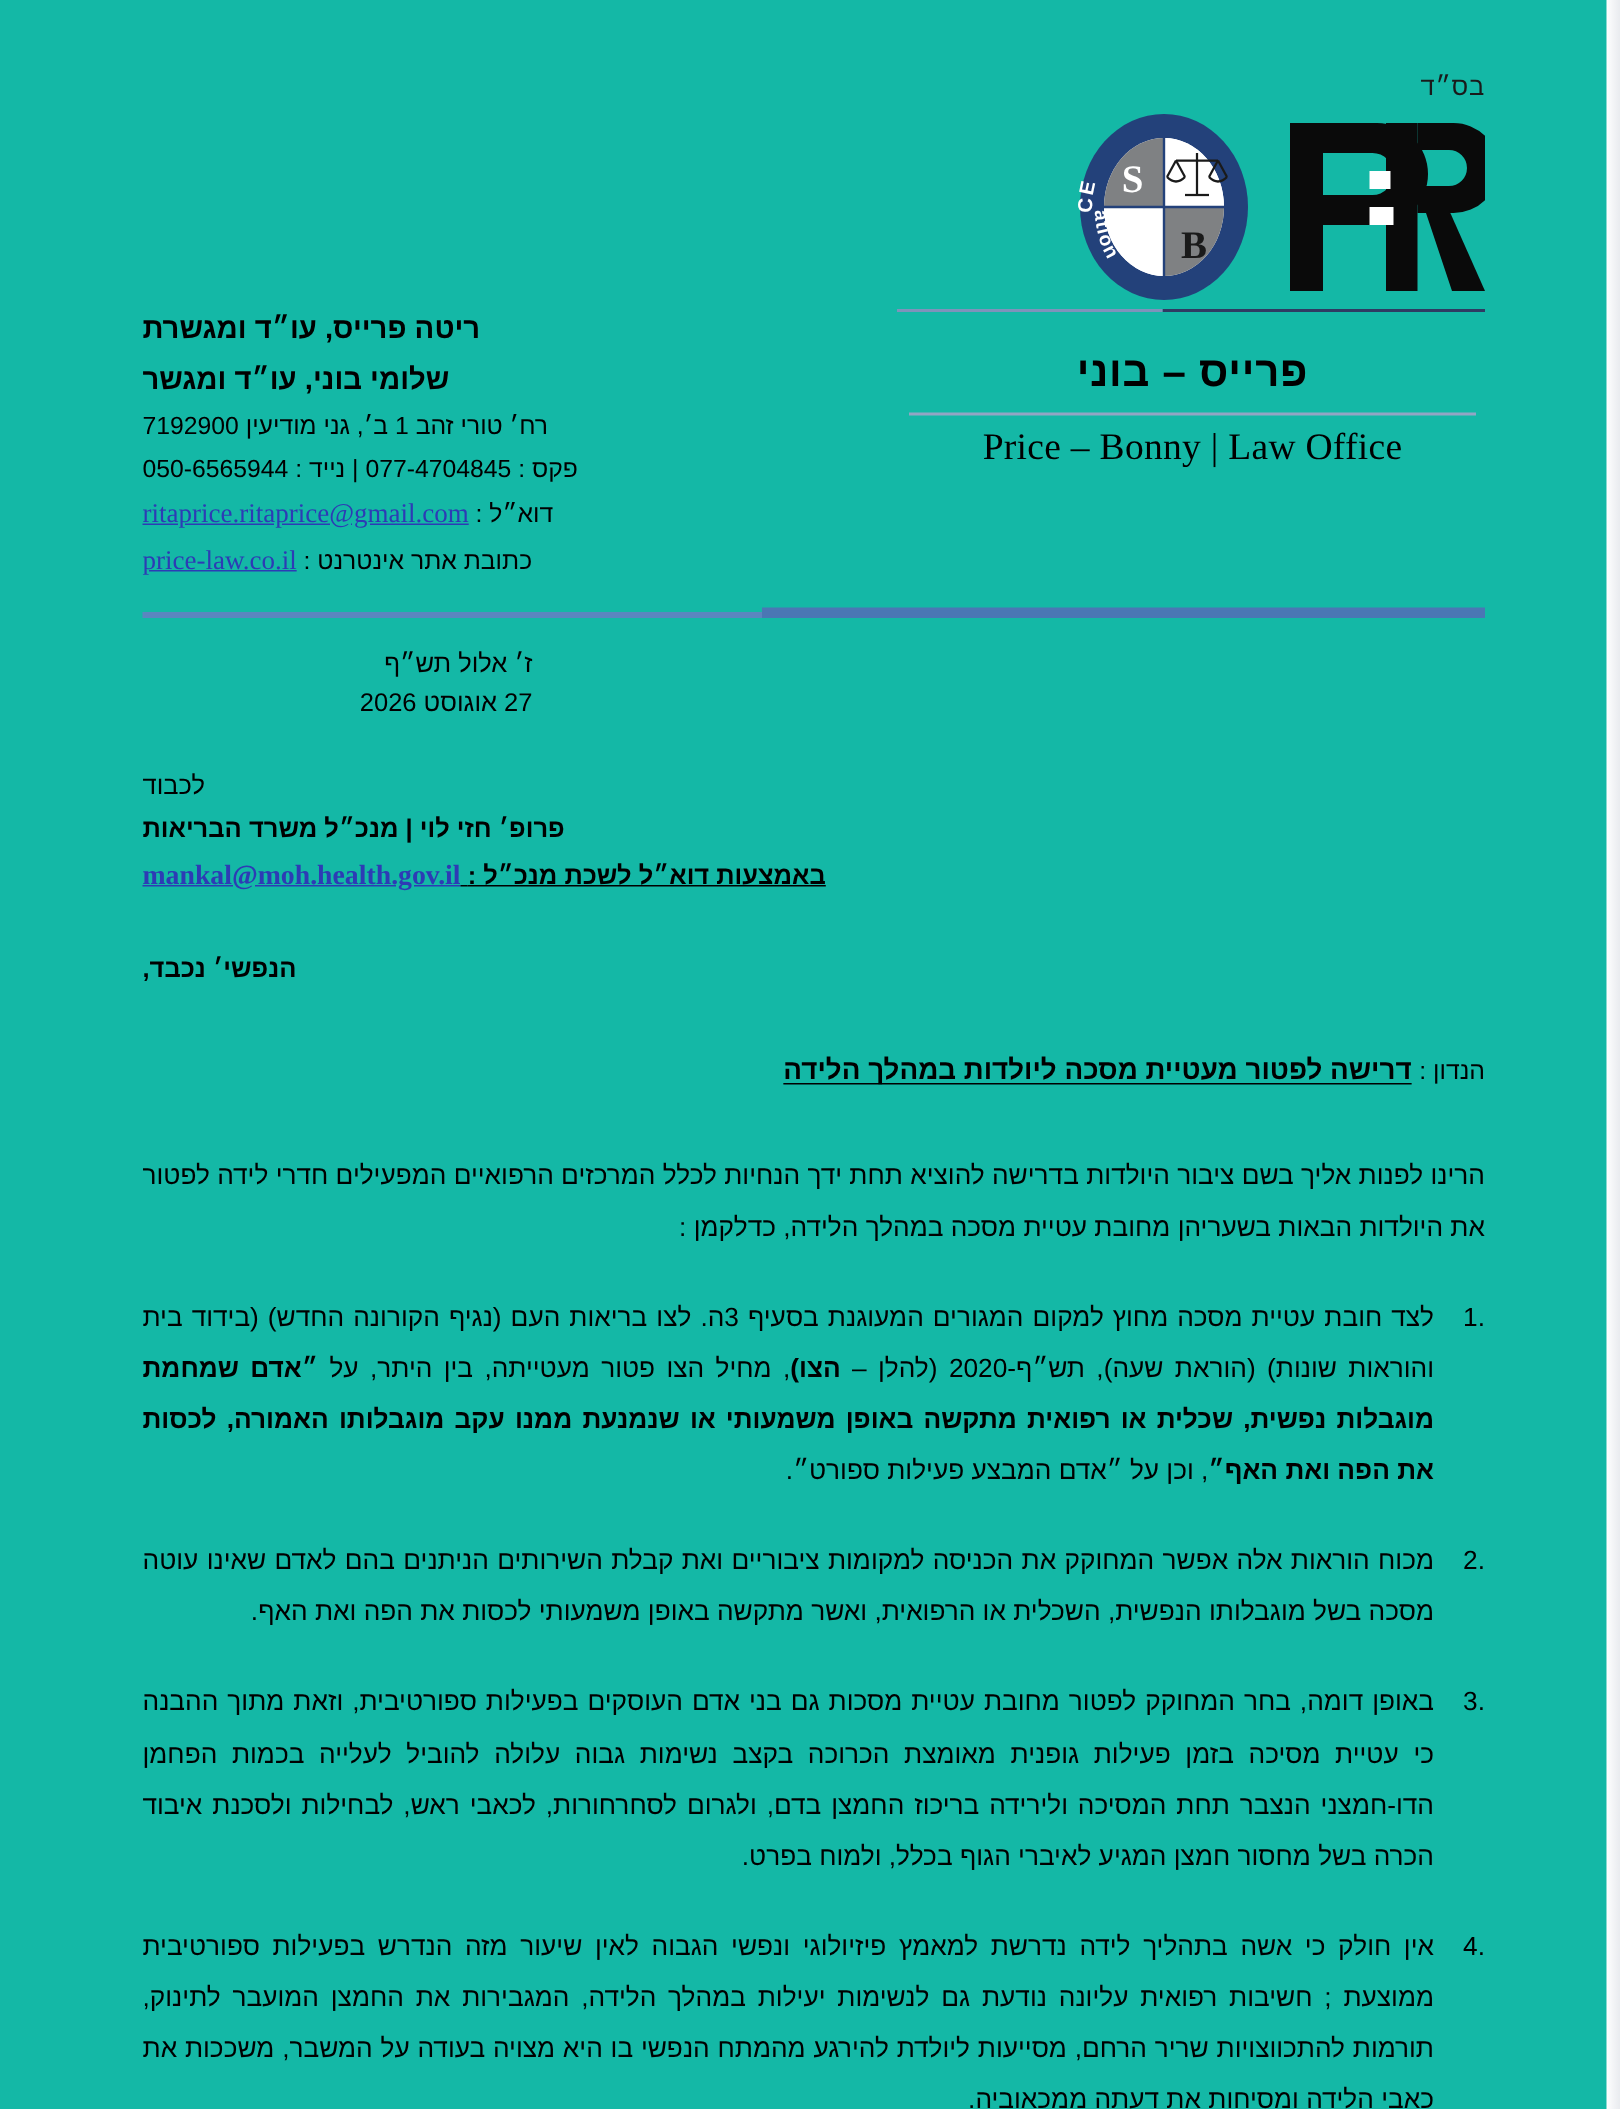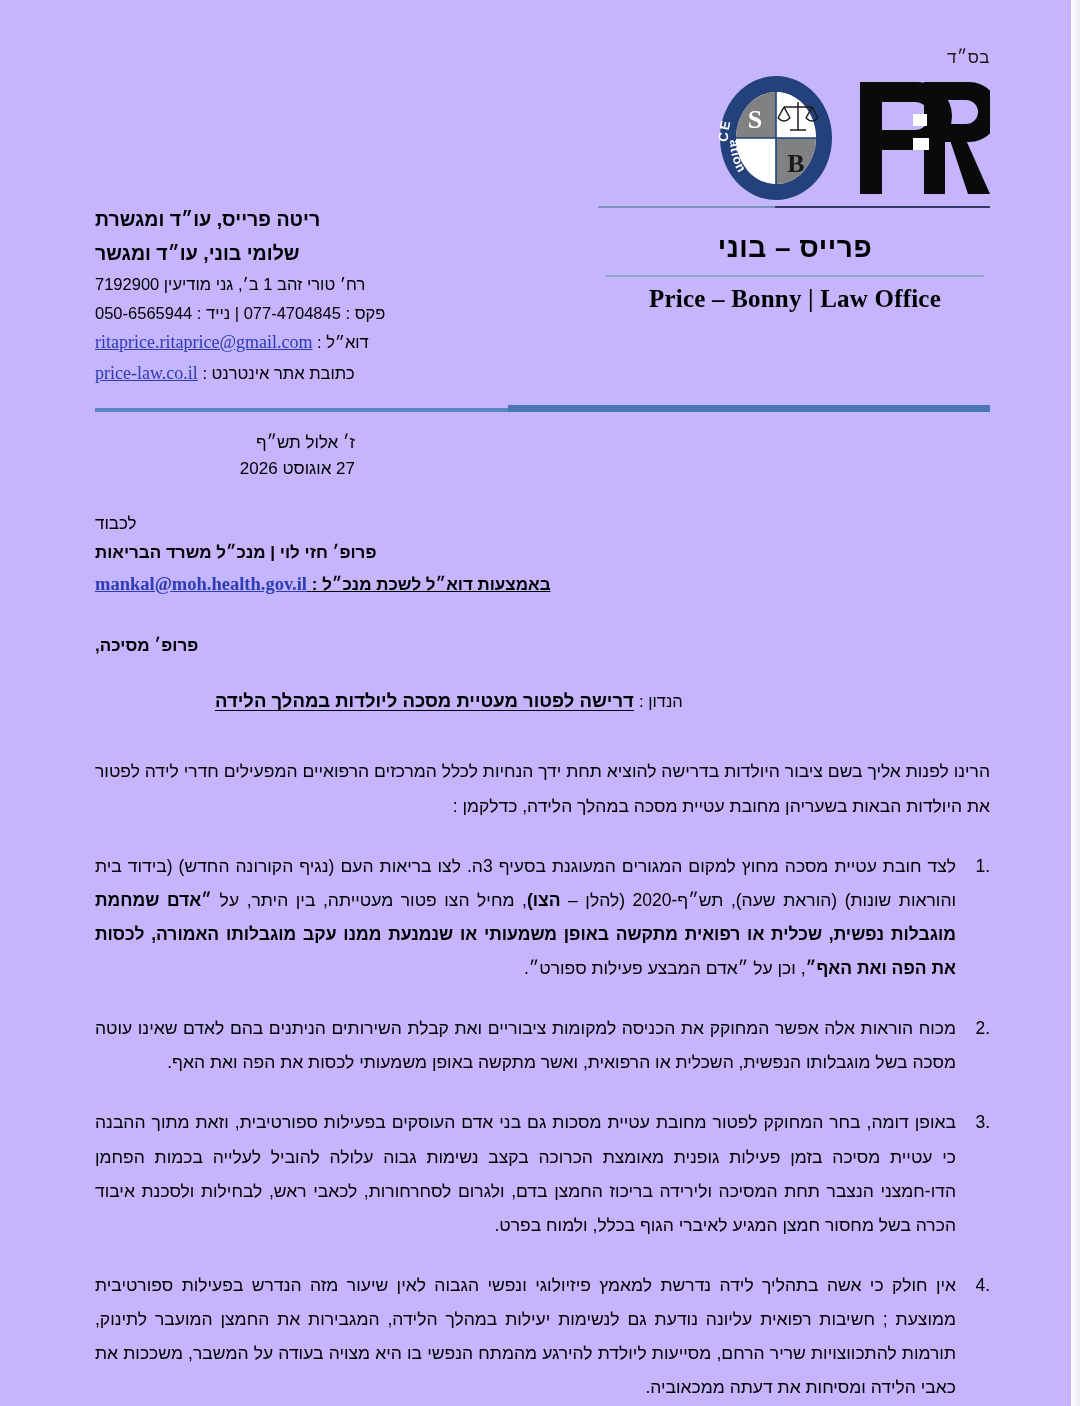--- a/index.html
+++ b/index.html
@@ -8,21 +8,21 @@
     background: #ffffff;
   }
   body {
     font-family: "Liberation Sans", sans-serif;
     color: #000000;
   }
   .page {
     position: relative;
     width: 1080px;
     height: 1406px;
-    background: #c4b5fd;
+    background: #14b8a6;
     overflow: hidden;
     box-sizing: border-box;
   }
   .edge-shade {
     position: absolute;
     top: 0;
     right: 0;
     width: 9px;
     height: 100%;
     background: linear-gradient(to left, #e9ebef 0%, #f4f5f7 55%, #ffffff 100%);
@@ -138,21 +138,21 @@
     line-height: 1.35;
   }
   .firm-en-rule {
     height: 2px;
     background: #93a5c4;
     margin: 9px 6px 8px 6px;
   }
   .firm-en {
     font-family: "Liberation Serif", serif;
     font-size: 25px;
-    font-weight: bold;
+    font-weight: normal;
     direction: ltr;
     text-align: center;
     letter-spacing: 0.2px;
   }
 
   
   .main-divider {
     display: flex;
     align-items: flex-end;
     margin-top: 16px;
@@ -210,22 +210,22 @@
     direction: rtl;
     text-align: left;
     margin-top: 36px;
     font-size: 17px;
     font-weight: bold;
   }
 
   
   .subject {
     direction: rtl;
-    text-align: left;
-    margin-top: 34px;
+    text-align: right;
+    margin-top: 46px;
     font-size: 18.5px;
     font-weight: bold;
     padding-left: 120px;
   }
   .subject .sub-lbl {
     font-weight: normal;
     font-size: 16.5px;
   }
   .subject .sub-title {
     text-decoration: underline;
@@ -387,21 +387,21 @@
 
     <div class="addressee">
       <div class="addr-to">לכבוד</div>
       <div class="addr-name">פרופ׳ חזי לוי | מנכ״ל משרד הבריאות</div>
       <div class="addr-via">
         <span>באמצעות דוא״ל לשכת מנכ״ל :</span>
         <span class="lnk">mankal@moh.health.gov.il</span>
       </div>
     </div>
 
-    <div class="salutation">פרופ׳ מסיכה,</div>
+    <div class="salutation">הנפשי׳ נכבד,</div>
 
     <div class="subject">
       <span class="sub-lbl">הנדון :</span>
       <span class="sub-title">דרישה לפטור מעטיית מסכה ליולדות במהלך הלידה</span>
     </div>
 
     <div class="intro">הרינו לפנות אליך בשם ציבור היולדות בדרישה להוציא תחת ידך הנחיות לכלל המרכזים הרפואיים המפעילים חדרי לידה לפטור את היולדות הבאות בשעריהן מחובת עטיית מסכה במהלך הלידה, כדלקמן :</div>
 
     <ol class="clauses" id="clause-list">
         <li><span>לצד חובת עטיית מסכה מחוץ למקום המגורים המעוגנת בסעיף 3ה. לצו בריאות העם (נגיף הקורונה החדש) (בידוד בית והוראות שונות) (הוראת שעה), תש״ף-2020 (להלן – </span><span class="b">הצו)</span><span>, מחיל הצו פטור מעטייתה, בין היתר, על </span><span class="b">״אדם שמחמת מוגבלות נפשית, שכלית או רפואית מתקשה באופן משמעותי או שנמנעת ממנו עקב מוגבלותו האמורה, לכסות את הפה ואת האף״</span><span>, וכן על ״אדם המבצע פעילות ספורט״.</span></li>

